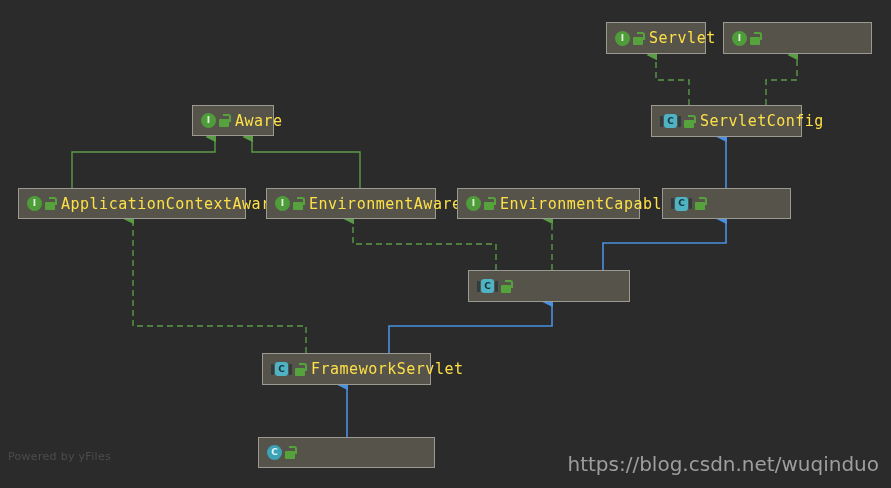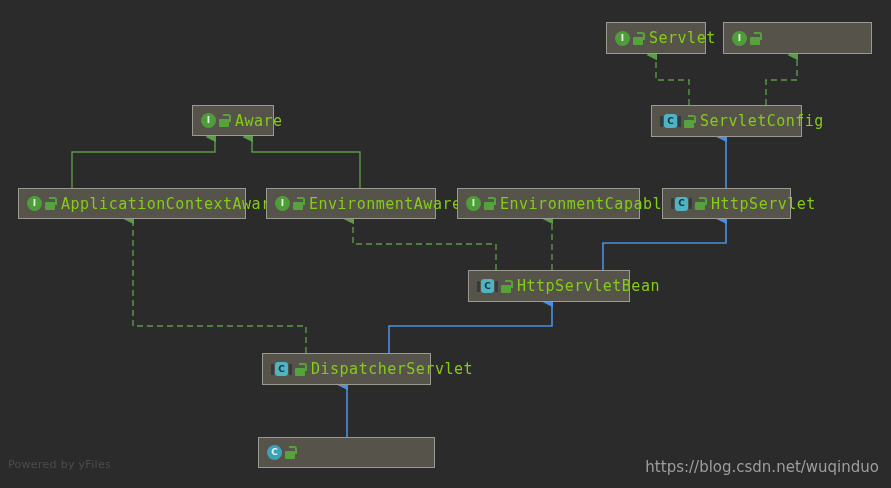--- a/index.html
+++ b/index.html
@@ -27,21 +27,21 @@
     box-sizing: border-box;
     background: #56544a;
     border: 1px solid #9a9a92;
     display: flex;
     align-items: center;
     padding: 0 8px;
     height: 30px;
     white-space: nowrap;
   }
   .node-label {
-    color: #84cc16;
+    color: #fde047;
     font-size: 15px;
     font-family: "DejaVu Sans Mono", "Liberation Mono", monospace;
     letter-spacing: 0.5px;
     margin-left: 5px;
   }
   .ico {
     display: inline-flex;
     align-items: center;
     flex: 0 0 auto;
   }
@@ -120,32 +120,32 @@
     left: 4px; top: 0;
     width: 6px; height: 6px;
     border: 2px solid #56a33e;
     border-bottom: none;
     border-left: none;
     border-radius: 0 3px 0 0;
   }
   .watermark {
     position: absolute;
     left: 8px;
-    bottom: 17px;
+    bottom: 25px;
     color: #4c4c4c;
     font-size: 11px;
     font-family: "DejaVu Sans", "Liberation Sans", sans-serif;
     letter-spacing: 0.3px;
   }
   .url {
     position: absolute;
     right: 12px;
     bottom: 12px;
     color: #9e9e9e;
-    font-size: 15px;
+    font-size: 20px;
     font-family: "DejaVu Sans", "Liberation Sans", sans-serif;
   }
 </style>
 </head>
 <body>
 
 <div id="canvas">
 
   <svg id="edge-layer" width="891" height="488" viewBox="0 0 891 488">
     <defs>
@@ -243,45 +243,43 @@
       <div class="node" style="left: 662px; top: 188px; width: 129px; height: 31px;">
         <span class="ico ico-abstract">
           <span class="br l"></span>
           <span class="core">C</span>
           <span class="br r"></span>
         </span>
         <span class="ico ico-lock">
           <span class="shackle"></span>
           <span class="body"></span>
         </span>
-        <span class="node-label">HttpServlet</span>
       </div>
       <div class="node" style="left: 468px; top: 270px; width: 162px; height: 32px;">
         <span class="ico ico-abstract">
           <span class="br l"></span>
           <span class="core">C</span>
           <span class="br r"></span>
         </span>
         <span class="ico ico-lock">
           <span class="shackle"></span>
           <span class="body"></span>
         </span>
-        <span class="node-label">HttpServletBean</span>
       </div>
       <div class="node" style="left: 262px; top: 353px; width: 169px; height: 32px;">
         <span class="ico ico-abstract">
           <span class="br l"></span>
           <span class="core">C</span>
           <span class="br r"></span>
         </span>
         <span class="ico ico-lock">
           <span class="shackle"></span>
           <span class="body"></span>
         </span>
-        <span class="node-label">DispatcherServlet</span>
+        <span class="node-label">FrameworkServlet</span>
       </div>
       <div class="node" style="left: 258px; top: 437px; width: 177px; height: 31px;">
         <span class="ico ico-class">C</span>
         <span class="ico ico-lock">
           <span class="shackle"></span>
           <span class="body"></span>
         </span>
       </div>
     </div>
 

